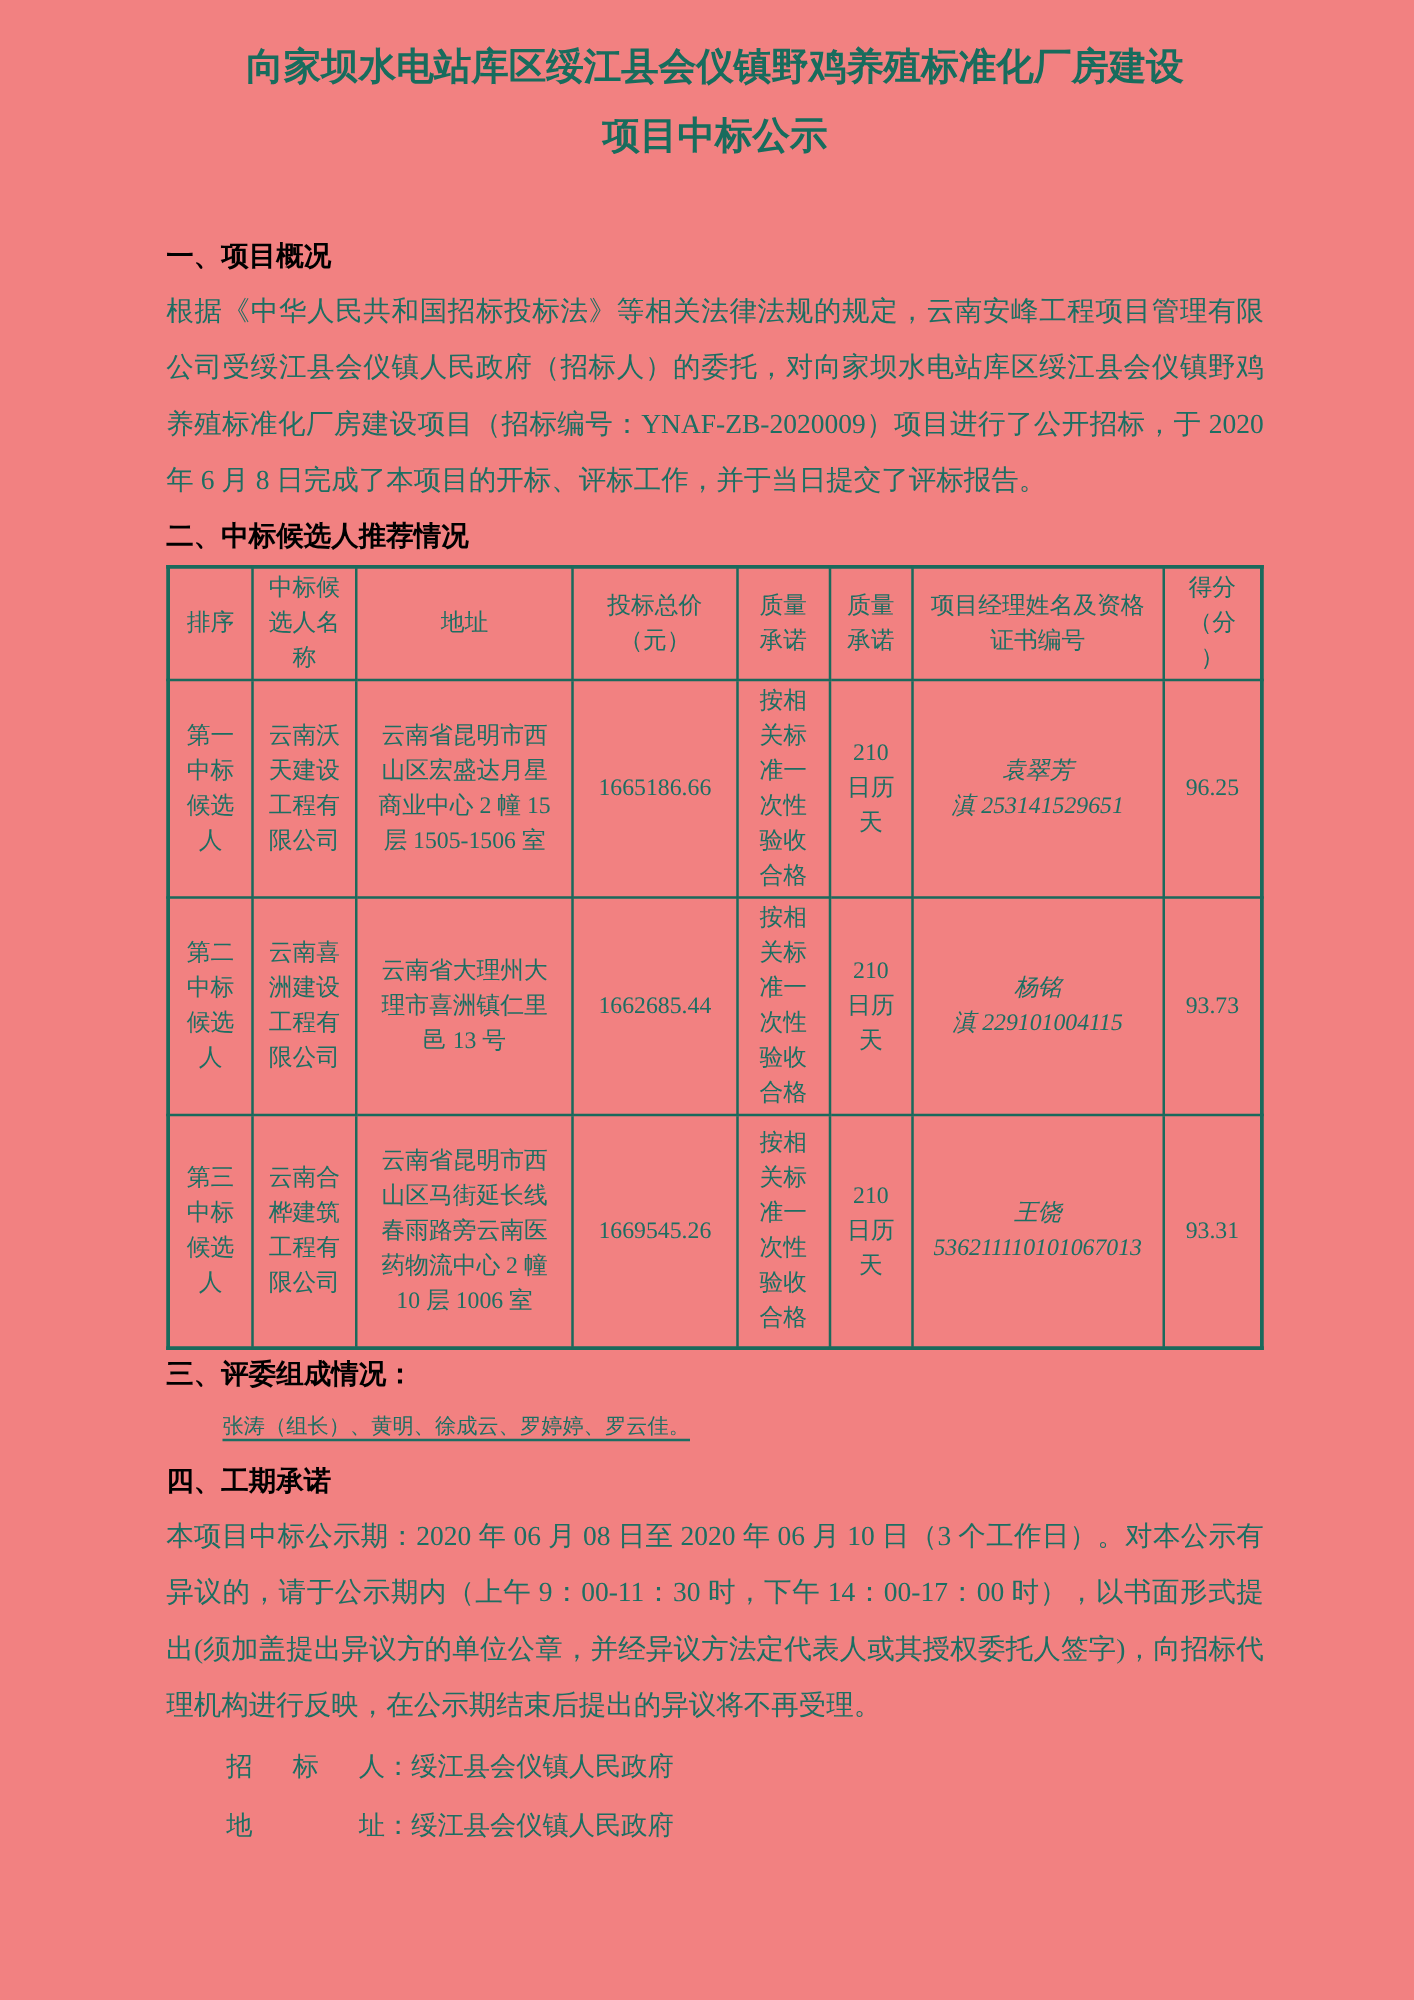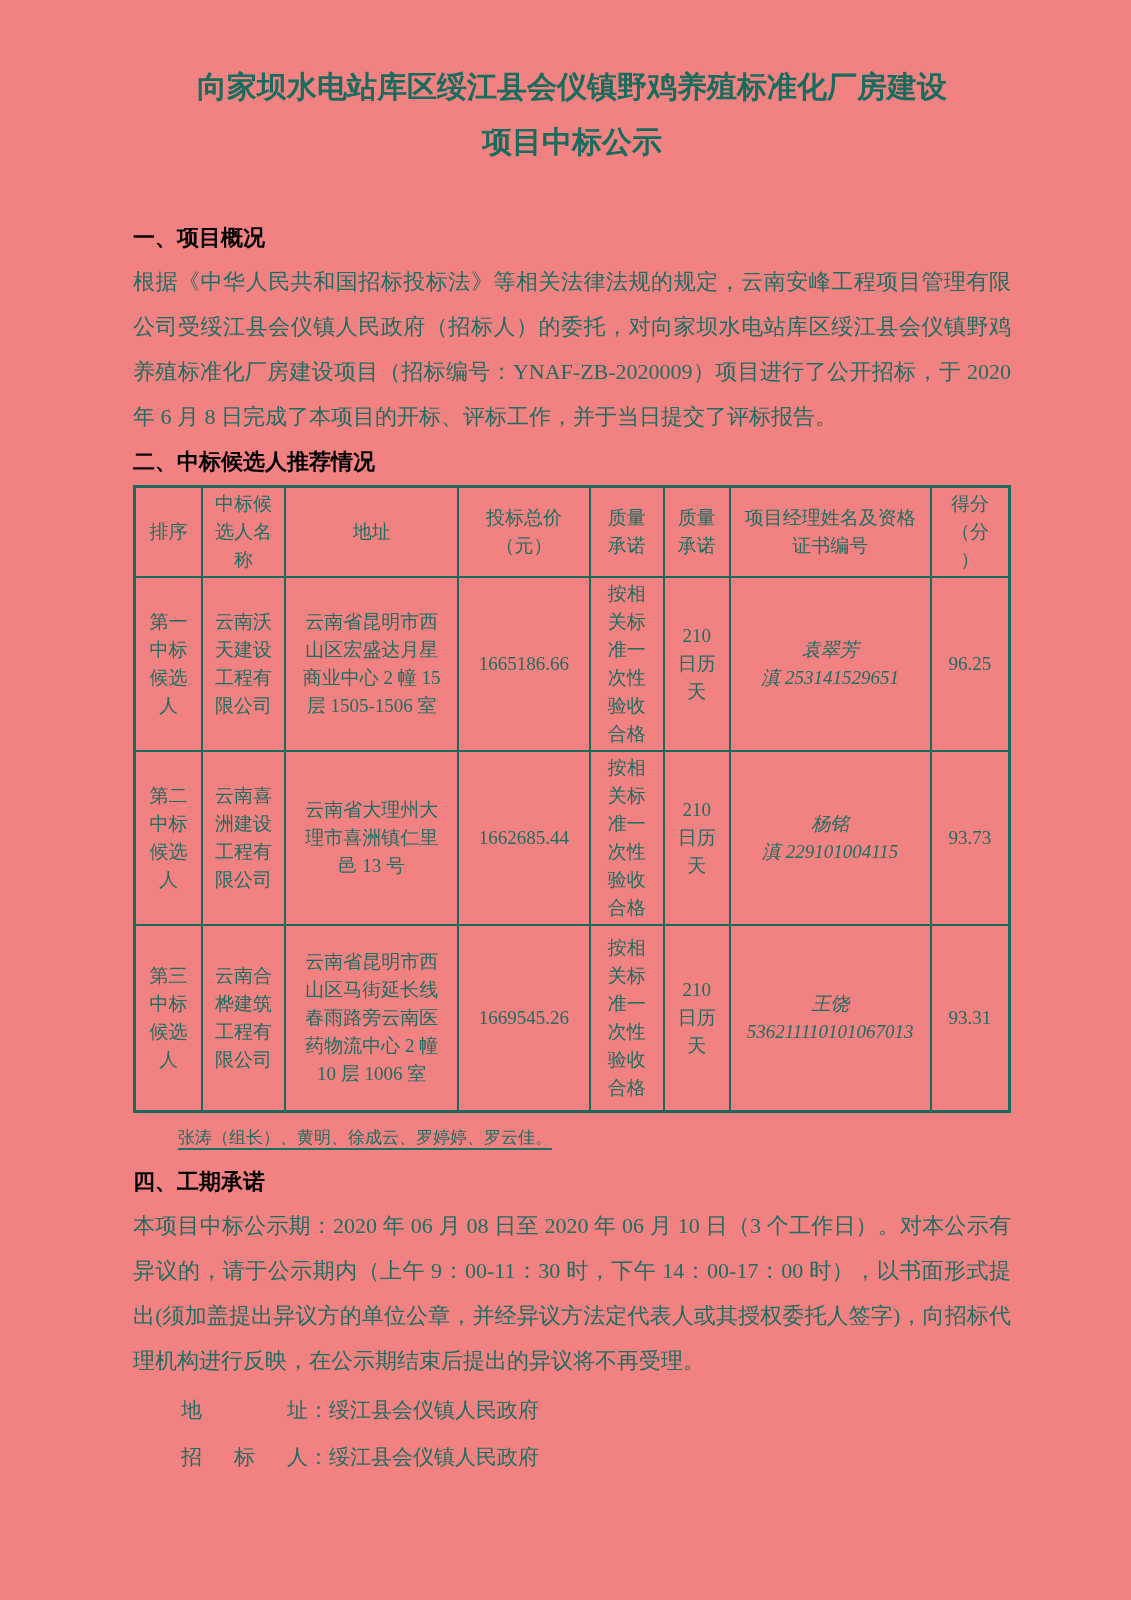--- a/index.html
+++ b/index.html
@@ -12,21 +12,20 @@
     background: #f28181;
     color: #1d6e62;
     font-family: "Liberation Serif", "DejaVu Serif", serif;
     overflow: hidden;
   }
   .page {
     box-sizing: border-box;
     width: 1131px;
     height: 1180px;
     padding: 26px 120px 0 133px;
-    margin-top: 33px;
   }
   .title {
     margin: 0 0 52px 0;
     text-align: center;
     font-family: "Liberation Sans", "DejaVu Sans", sans-serif;
     font-weight: bold;
     font-size: 30px;
     line-height: 55px;
     color: #186c5d;
   }
@@ -177,29 +176,30 @@
         <td class="pad-md">210 日历天</td>
         <td class="pad-sm">
           <span class="cell-line">王饶</span>
           <span class="cell-line">536211110101067013</span>
         </td>
         <td class="pad-md">93.31</td>
       </tr>
     </tbody>
   </table>
 
+  <h2 class="sec-heading mt">三、评委组成情况：</h2>
   <p class="jury-names">
     <span class="underlined">张涛（组长）、黄明、徐成云、罗婷婷、罗云佳。</span>
   </p>
 
   <h2 class="sec-heading">四、工期承诺</h2>
   <p class="body-text">本项目中标公示期：2020 年 06 月 08 日至 2020 年 06 月 10 日（3 个工作日）。对本公示有异议的，请于公示期内（上午 9：00-11：30 时，下午 14：00-17：00 时），以书面形式提出(须加盖提出异议方的单位公章，并经异议方法定代表人或其授权委托人签字)，向招标代理机构进行反映，在公示期结束后提出的异议将不再受理。</p>
 
   <div class="footer">
     <div class="footer-line">
+      <span class="footer-label">招标人</span><span>：</span><span>绥江县会仪镇人民政府</span>
+    </div>
+    <div class="footer-line">
       <span class="footer-label">地址</span><span>：</span><span>绥江县会仪镇人民政府</span>
     </div>
-    <div class="footer-line">
-      <span class="footer-label">招标人</span><span>：</span><span>绥江县会仪镇人民政府</span>
-    </div>
   </div>
 
 </div>
 
 </body></html>

